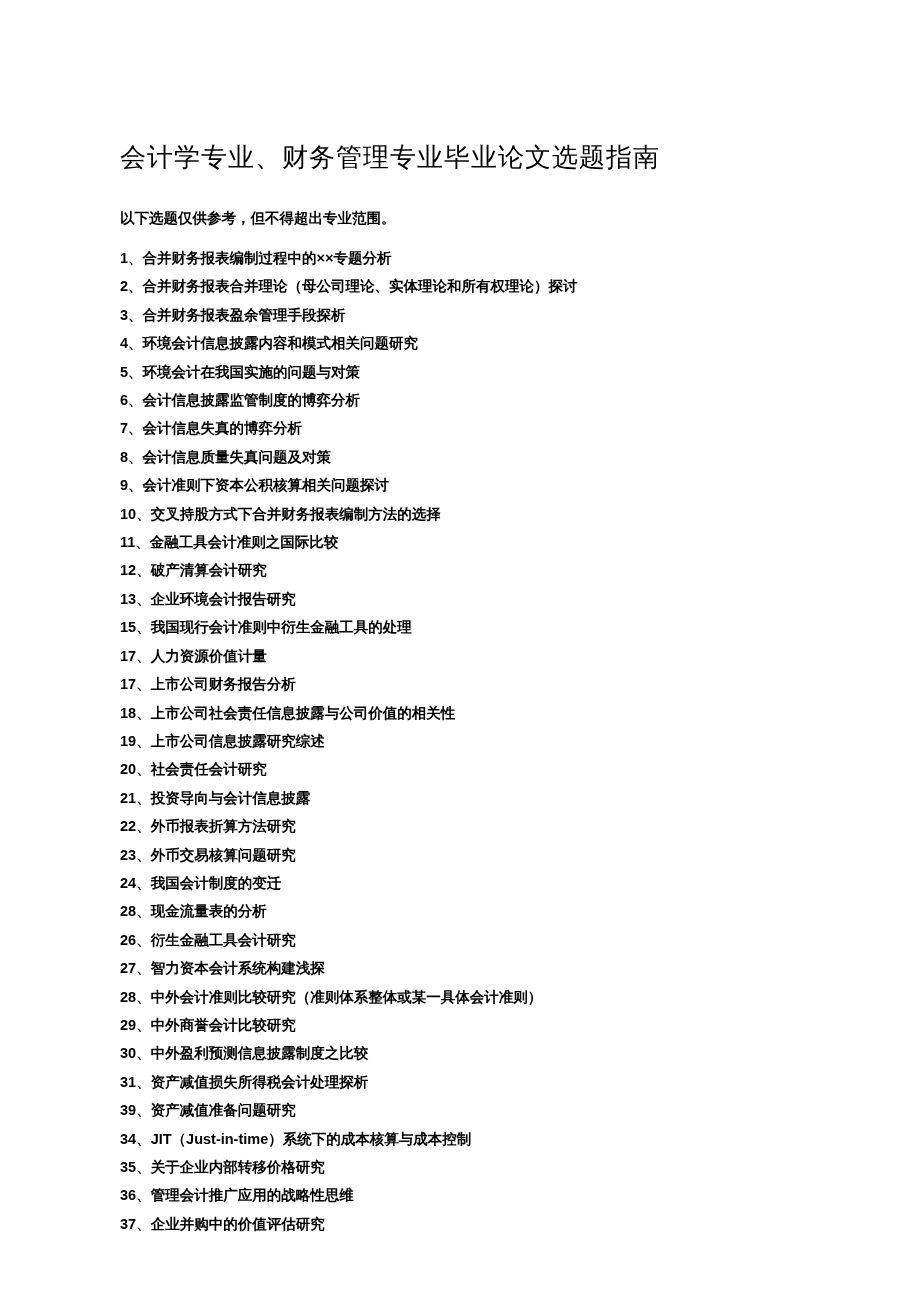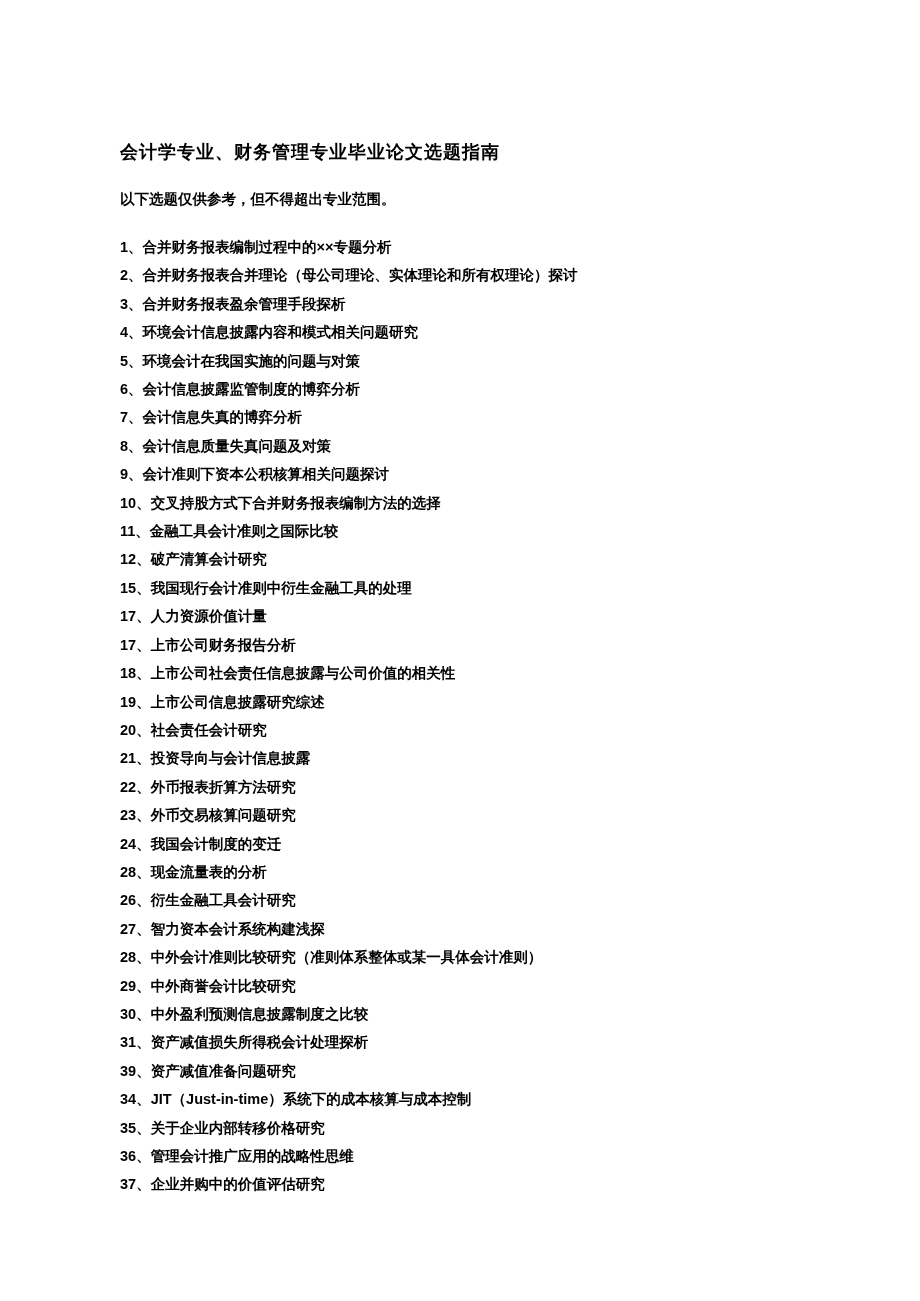--- a/index.html
+++ b/index.html
@@ -9,29 +9,29 @@
     }
     body {
       background: #ffffff;
       font-family: "Microsoft YaHei", "SimSun", sans-serif;
       width: 920px;
       min-height: 1301px;
       padding: 140px 120px 60px 120px;
       color: #000000;
     }
     .title {
-      font-size: 18px;
-      font-weight: bold;
-      margin-bottom: 26px;
+      font-size: 26px;
+      font-weight: normal;
+      margin-bottom: 34px;
       letter-spacing: 1px;
     }
     .subtitle {
       font-size: 14.5px;
       font-weight: bold;
-      margin-bottom: 24px;
+      margin-bottom: 16px;
     }
     .list {
       list-style: none;
     }
     .list-item {
       font-size: 14.5px;
       line-height: 28.4px;
       font-weight: bold;
     }
     .item-number {
@@ -52,20 +52,21 @@
     <li class="list-item"><span class="item-number">3</span><span class="item-sep">、</span><span>合并财务报表盈余管理手段探析</span></li>
     <li class="list-item"><span class="item-number">4</span><span class="item-sep">、</span><span>环境会计信息披露内容和模式相关问题研究</span></li>
     <li class="list-item"><span class="item-number">5</span><span class="item-sep">、</span><span>环境会计在我国实施的问题与对策</span></li>
     <li class="list-item"><span class="item-number">6</span><span class="item-sep">、</span><span>会计信息披露监管制度的博弈分析</span></li>
     <li class="list-item"><span class="item-number">7</span><span class="item-sep">、</span><span>会计信息失真的博弈分析</span></li>
     <li class="list-item"><span class="item-number">8</span><span class="item-sep">、</span><span>会计信息质量失真问题及对策</span></li>
     <li class="list-item"><span class="item-number">9</span><span class="item-sep">、</span><span>会计准则下资本公积核算相关问题探讨</span></li>
     <li class="list-item"><span class="item-number">10</span><span class="item-sep">、</span><span>交叉持股方式下合并财务报表编制方法的选择</span></li>
     <li class="list-item"><span class="item-number">11</span><span class="item-sep">、</span><span>金融工具会计准则之国际比较</span></li>
     <li class="list-item"><span class="item-number">12</span><span class="item-sep">、</span><span>破产清算会计研究</span></li>
+    <li class="list-item"><span class="item-number">13</span><span class="item-sep">、</span><span>企业环境会计报告研究</span></li>
     <li class="list-item"><span class="item-number">15</span><span class="item-sep">、</span><span>我国现行会计准则中衍生金融工具的处理</span></li>
     <li class="list-item"><span class="item-number">17</span><span class="item-sep">、</span><span>人力资源价值计量</span></li>
     <li class="list-item"><span class="item-number">17</span><span class="item-sep">、</span><span>上市公司财务报告分析</span></li>
     <li class="list-item"><span class="item-number">18</span><span class="item-sep">、</span><span>上市公司社会责任信息披露与公司价值的相关性</span></li>
     <li class="list-item"><span class="item-number">19</span><span class="item-sep">、</span><span>上市公司信息披露研究综述</span></li>
     <li class="list-item"><span class="item-number">20</span><span class="item-sep">、</span><span>社会责任会计研究</span></li>
     <li class="list-item"><span class="item-number">21</span><span class="item-sep">、</span><span>投资导向与会计信息披露</span></li>
     <li class="list-item"><span class="item-number">22</span><span class="item-sep">、</span><span>外币报表折算方法研究</span></li>
     <li class="list-item"><span class="item-number">23</span><span class="item-sep">、</span><span>外币交易核算问题研究</span></li>
     <li class="list-item"><span class="item-number">24</span><span class="item-sep">、</span><span>我国会计制度的变迁</span></li>

